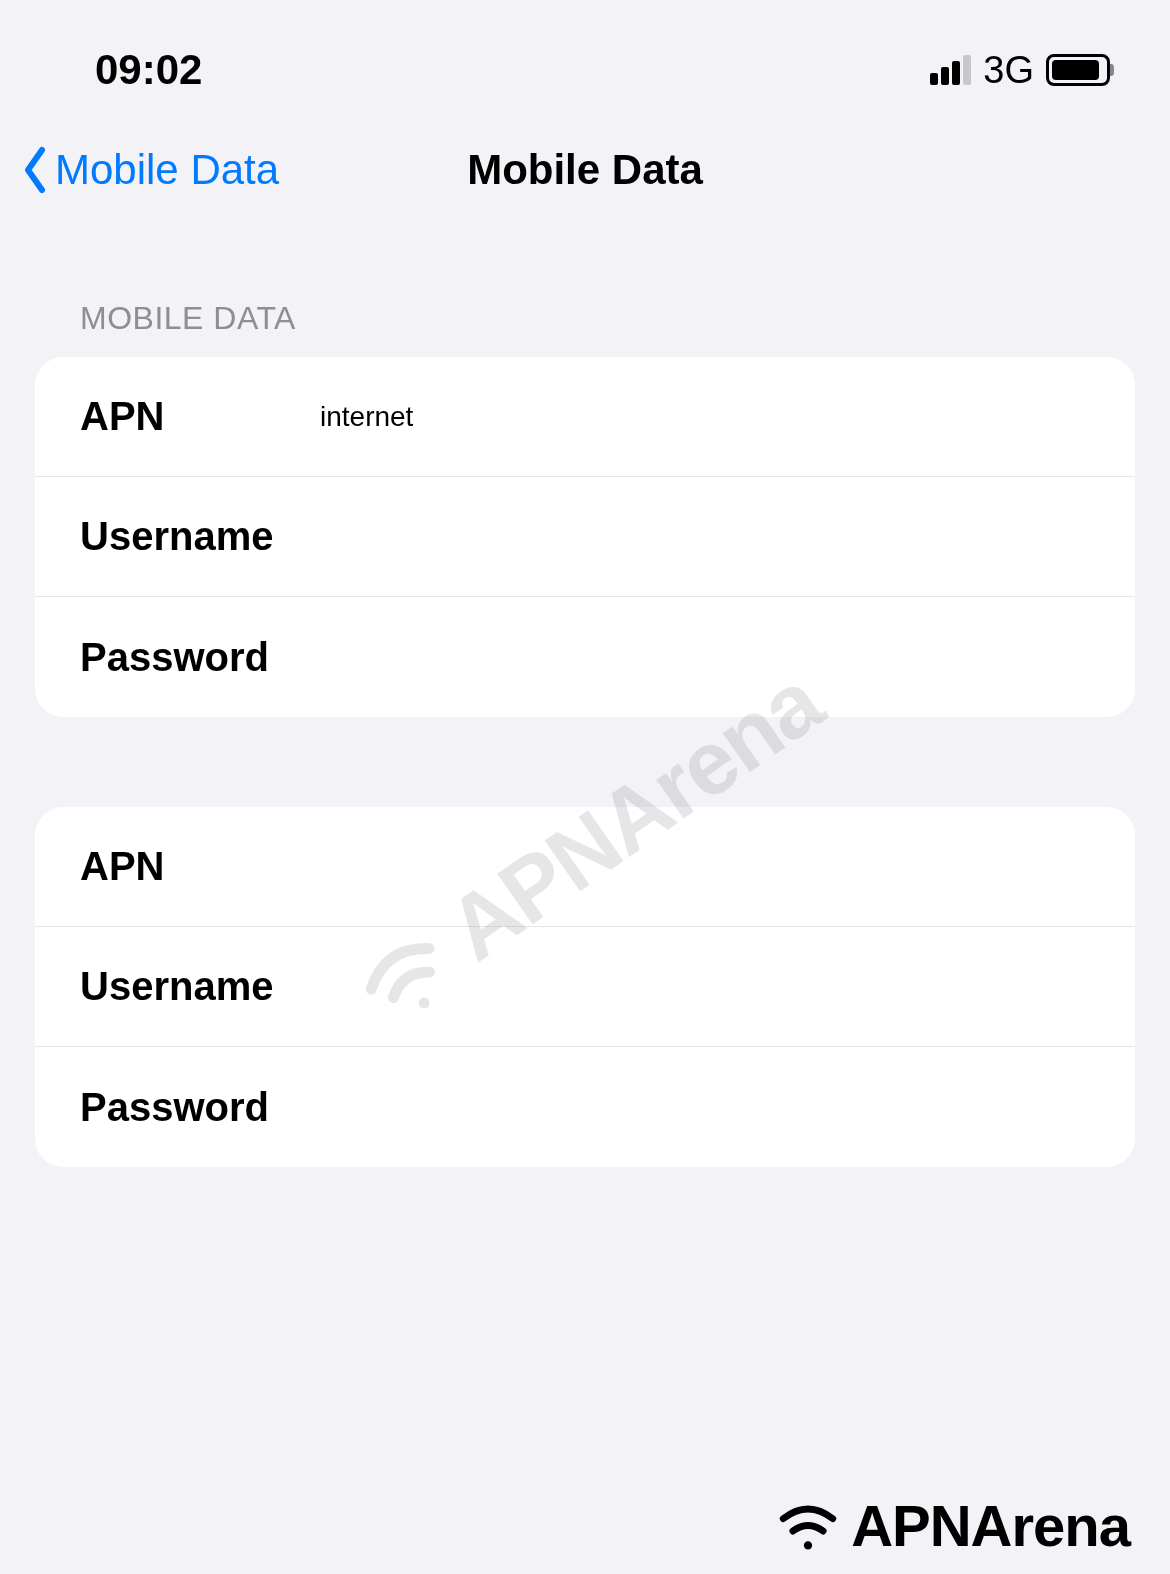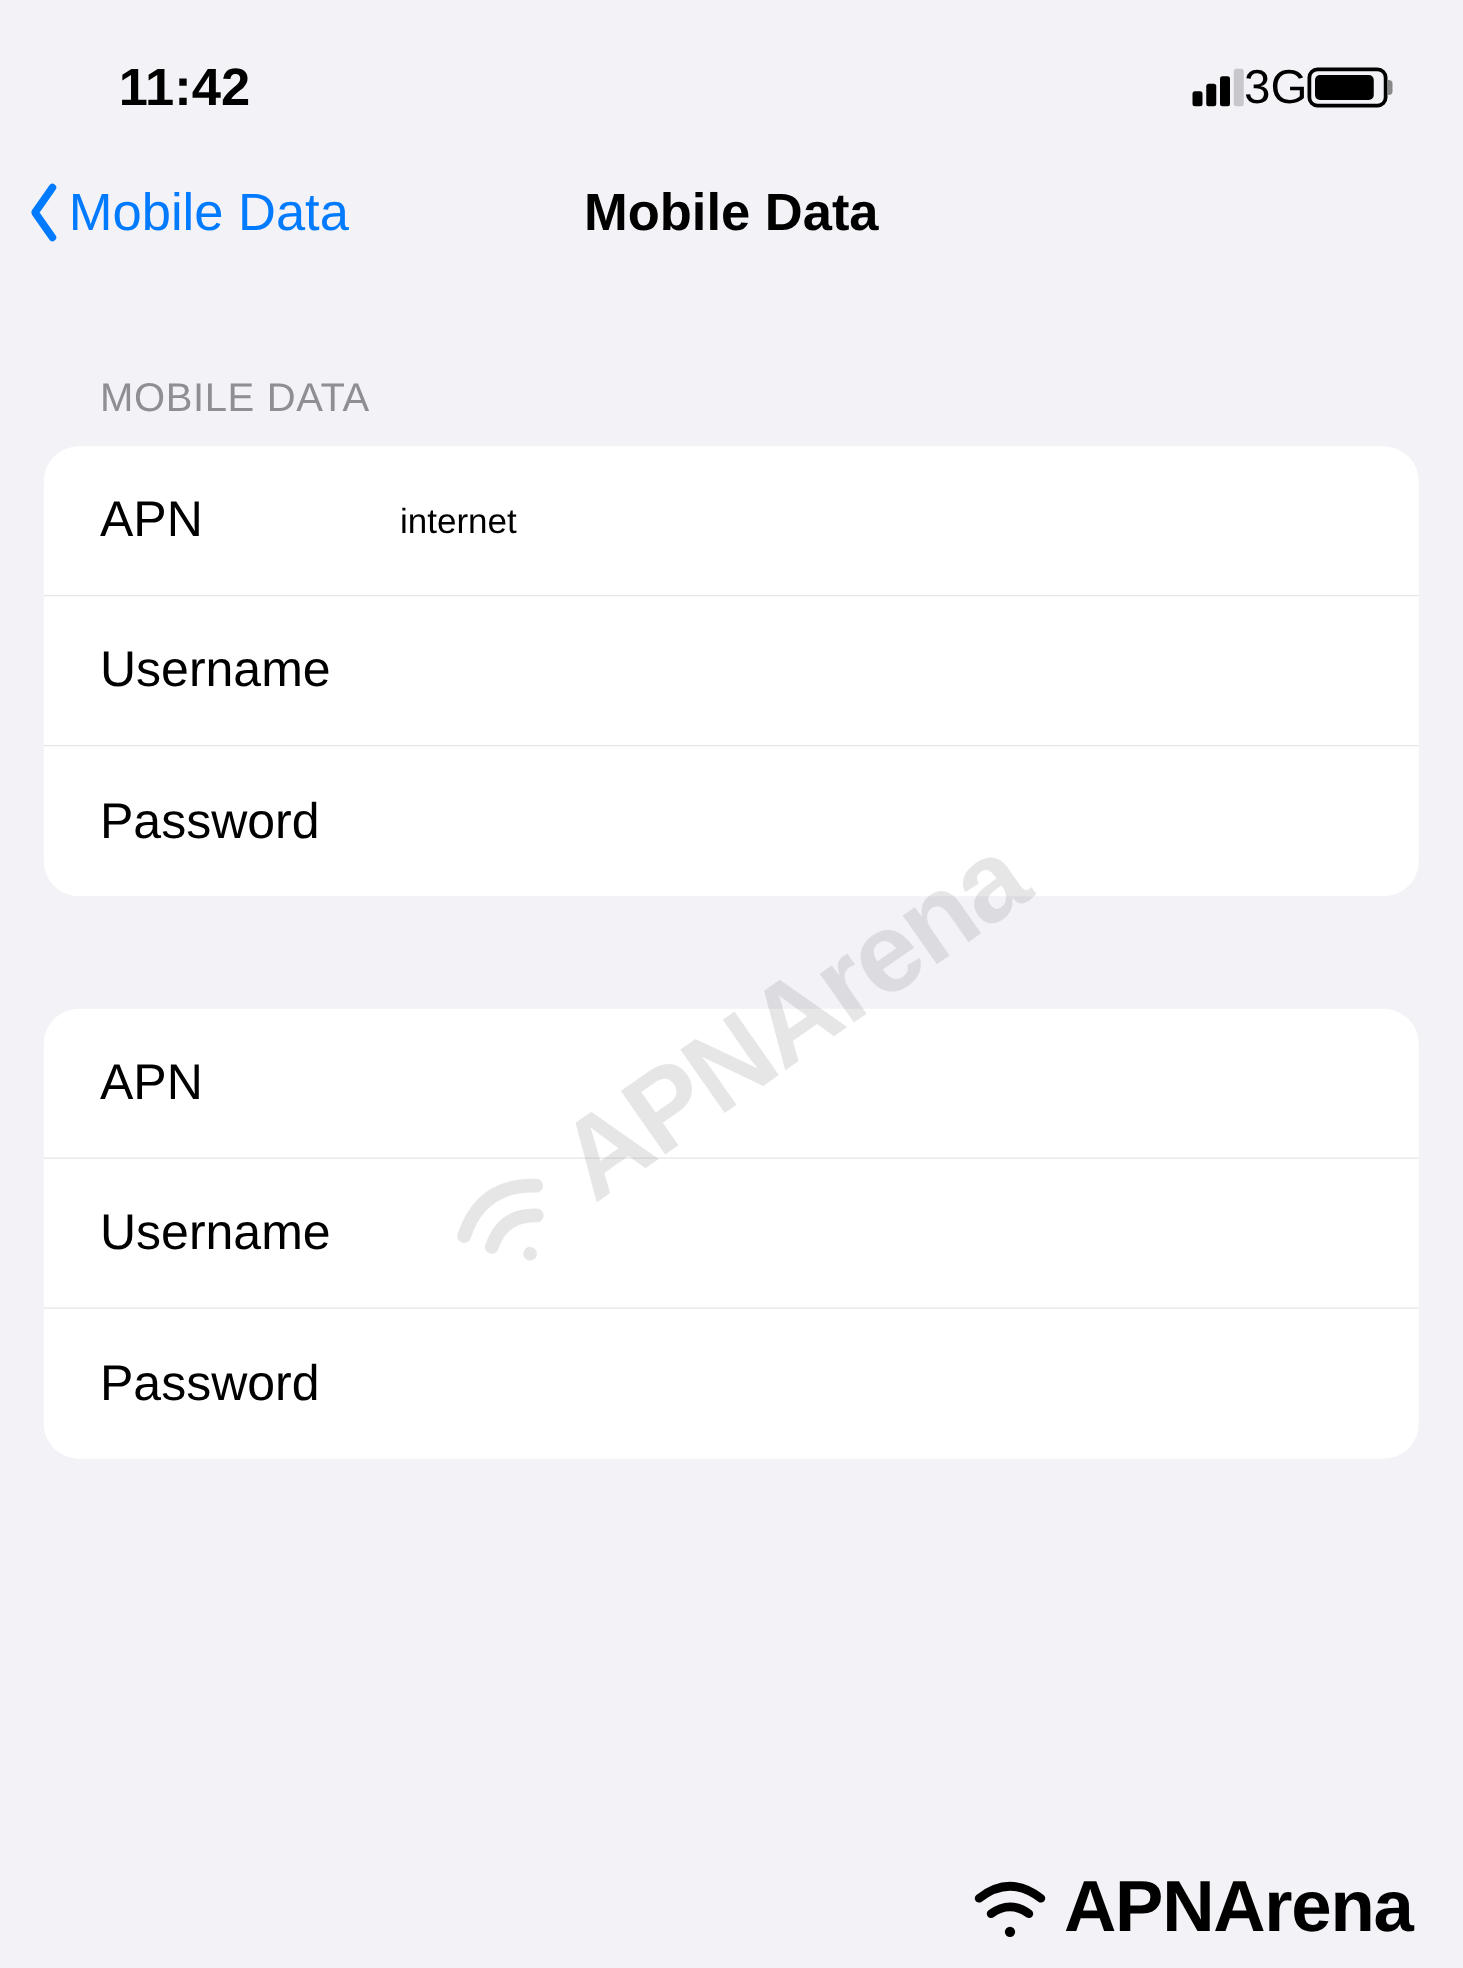--- a/index.html
+++ b/index.html
@@ -23,20 +23,21 @@
       height: 100px;
     }
     .status-time {
       font-size: 42px;
       font-weight: 600;
       color: #000;
     }
     .status-right {
       display: flex;
       align-items: center;
+      gap: 12px;
     }
     .cellular-bars {
       display: flex;
       align-items: flex-end;
       gap: 3px;
       height: 30px;
     }
     .bar {
       width: 8px;
       background: #000;
@@ -126,21 +127,21 @@
       align-items: center;
       padding: 36px 45px;
       border-bottom: 1px solid #e5e5ea;
       min-height: 120px;
     }
     .row:last-child {
       border-bottom: none;
     }
     .row-label {
       font-size: 40px;
-      font-weight: 400;
+      font-weight: 700;
       color: #000;
       width: 240px;
       flex-shrink: 0;
     }
     .row-input {
       font-size: 28px;
       font-weight: 400;
       color: #000;
       border: none;
       outline: none;
@@ -185,21 +186,21 @@
     }
     .footer-wifi {
       width: 70px;
       height: 55px;
     }
   </style>
 </head>
 <body>
 
 <div class="status-bar">
-  <div class="status-time">11:42</div>
+  <div class="status-time">09:02</div>
   <div class="status-right">
     <div class="cellular-bars">
       <div class="bar bar1"></div>
       <div class="bar bar2"></div>
       <div class="bar bar3"></div>
       <div class="bar bar4"></div>
     </div>
     <div class="network-label">3G</div>
     <div class="battery">
       <div class="battery-fill"></div>

